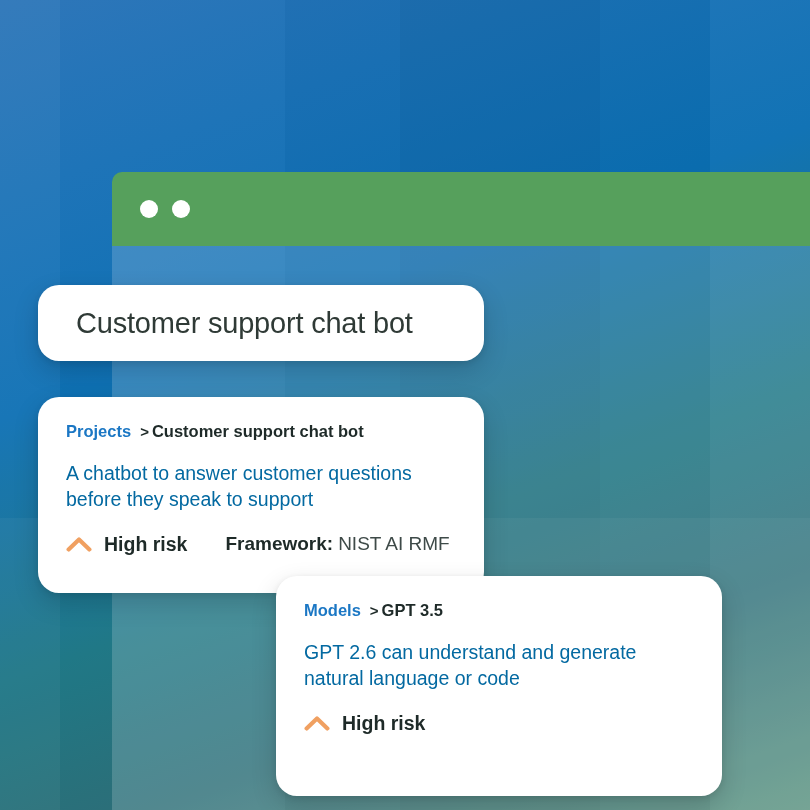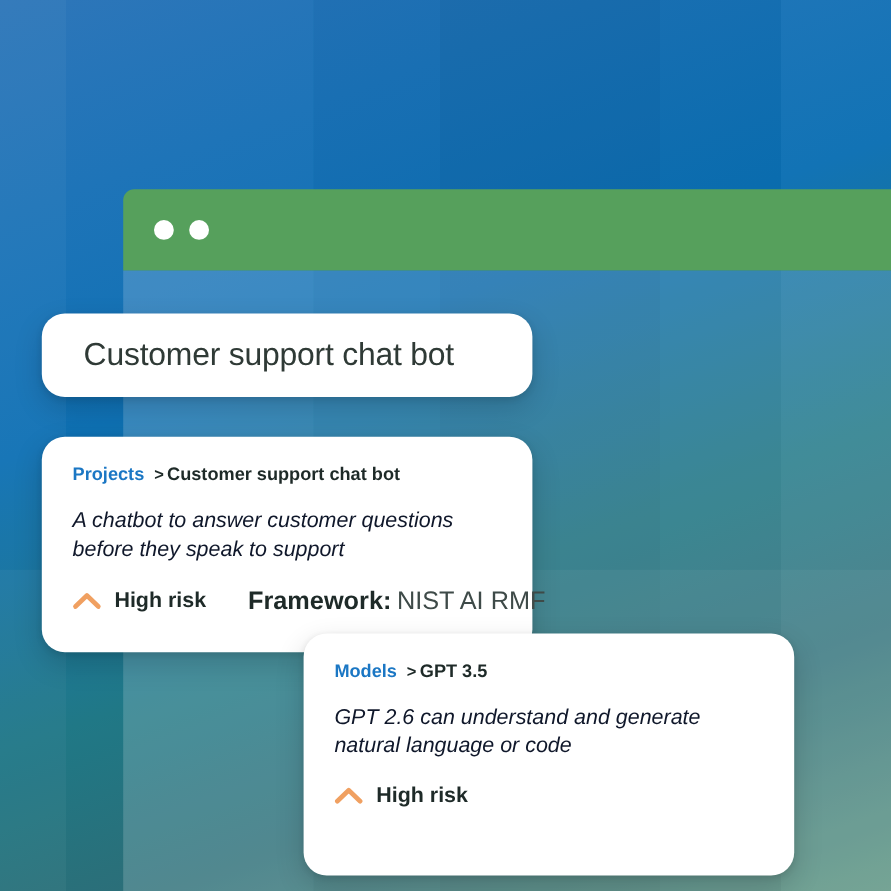--- a/index.html
+++ b/index.html
@@ -155,25 +155,24 @@
     font-size: 15px;
   }
   .breadcrumb .crumb-current {
     color: #1e2a28;
     font-weight: 700;
   }
 
   .description {
     font-size: 19.5px;
     line-height: 1.36;
-    color: #0f172a;
+    color: #0369a1;
     font-weight: 400;
     margin: 0 0 20px 0;
     max-width: 380px;
-    font-style: italic;
   }
 
   .meta-row {
     display: flex;
     align-items: center;
     white-space: nowrap;
   }
   .risk-block {
     display: flex;
     align-items: center;
@@ -186,21 +185,21 @@
     flex: 0 0 auto;
   }
   .chevron-up svg { display: block; }
   .risk-label {
     font-size: 19.5px;
     font-weight: 700;
     color: #1e2a28;
   }
   .framework-block {
     margin-left: 38px;
-    font-size: 23px;
+    font-size: 19px;
     color: #1e2a28;
   }
   .framework-key {
     font-weight: 700;
   }
   .framework-val {
     font-weight: 400;
     color: #3e4a48;
     margin-left: 5px;
   }

